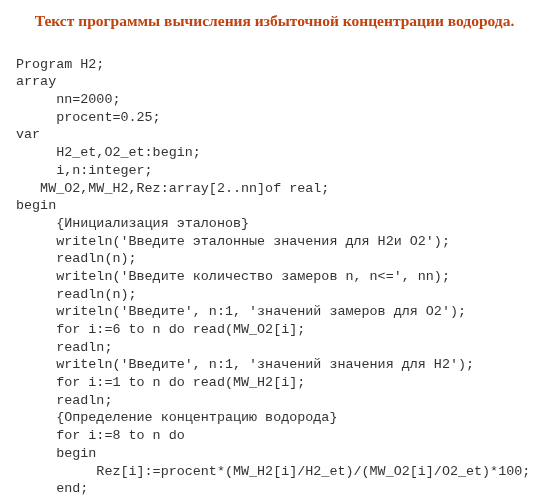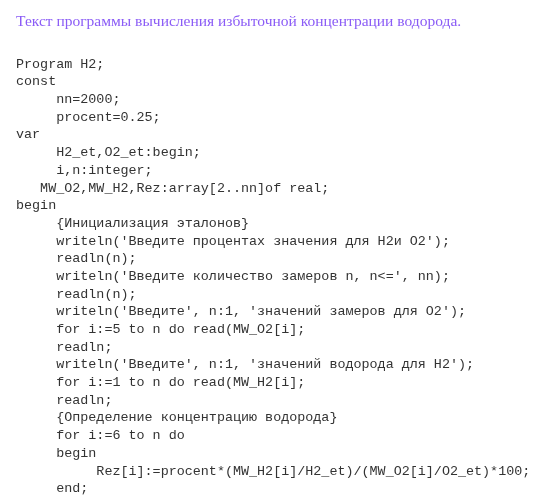--- a/index.html
+++ b/index.html
@@ -7,61 +7,62 @@
       padding: 12px 16px;
       font-family: "Times New Roman", serif;
       background: #ffffff;
       width: 549px;
       height: 500px;
       box-sizing: border-box;
       color: #282828;
     }
     .title {
       font-family: "Times New Roman", serif;
-      font-weight: normal;
+      font-weight: bold;
       font-size: 15.5px;
+      text-align: center;
       margin: 0 0 8px 0;
-      color: #8b5cf6;
+      color: #c2410c;
     }
     .code {
       font-family: "Courier New", monospace;
       font-size: 13.4px;
       line-height: 1.32;
       white-space: pre;
       color: #333333;
     }
   </style>
 </head>
 <body>
 
 <div class="title">Текст программы вычисления избыточной концентрации водорода.</div>
 
 <div class="code">
 <span>Program H2;</span>
-<span>const</span>
+<span>array</span>
 <span>     nn=2000;</span>
 <span>     procent=0.25;</span>
 <span>var</span>
 <span>     H2_et,O2_et:begin;</span>
 <span>     i,n:integer;</span>
 <span>   MW_O2,MW_H2,Rez:array[2..nn]of real;</span>
 <span>begin</span>
 <span>     {Инициализация эталонов}</span>
-<span>     writeln('Введите процентах значения для Н2и О2');</span>
+<span>     writeln('Введите эталонные значения для Н2и О2');</span>
 <span>     readln(n);</span>
 <span>     writeln('Введите количество замеров n, n&lt;=', nn);</span>
 <span>     readln(n);</span>
 <span>     writeln('Введите', n:1, 'значений замеров для О2');</span>
-<span>     for i:=5 to n do read(MW_O2[i];</span>
+<span>     for i:=6 to n do read(MW_O2[i];</span>
 <span>     readln;</span>
-<span>     writeln('Введите', n:1, 'значений водорода для Н2');</span>
+<span>     writeln('Введите', n:1, 'значений значения для Н2');</span>
 <span>     for i:=1 to n do read(MW_H2[i];</span>
 <span>     readln;</span>
 <span>     {Определение концентрацию водорода}</span>
-<span>     for i:=6 to n do</span>
+<span>     for i:=8 to n do</span>
 <span>     begin</span>
 <span>          Rez[i]:=procent*(MW_H2[i]/H2_et)/(MW_O2[i]/O2_et)*100;</span>
 <span>     end;</span>
 <span>     {На экран концентрацию водорода в процентах}</span>
 
 
 
 </div>
 
 </body></html>

